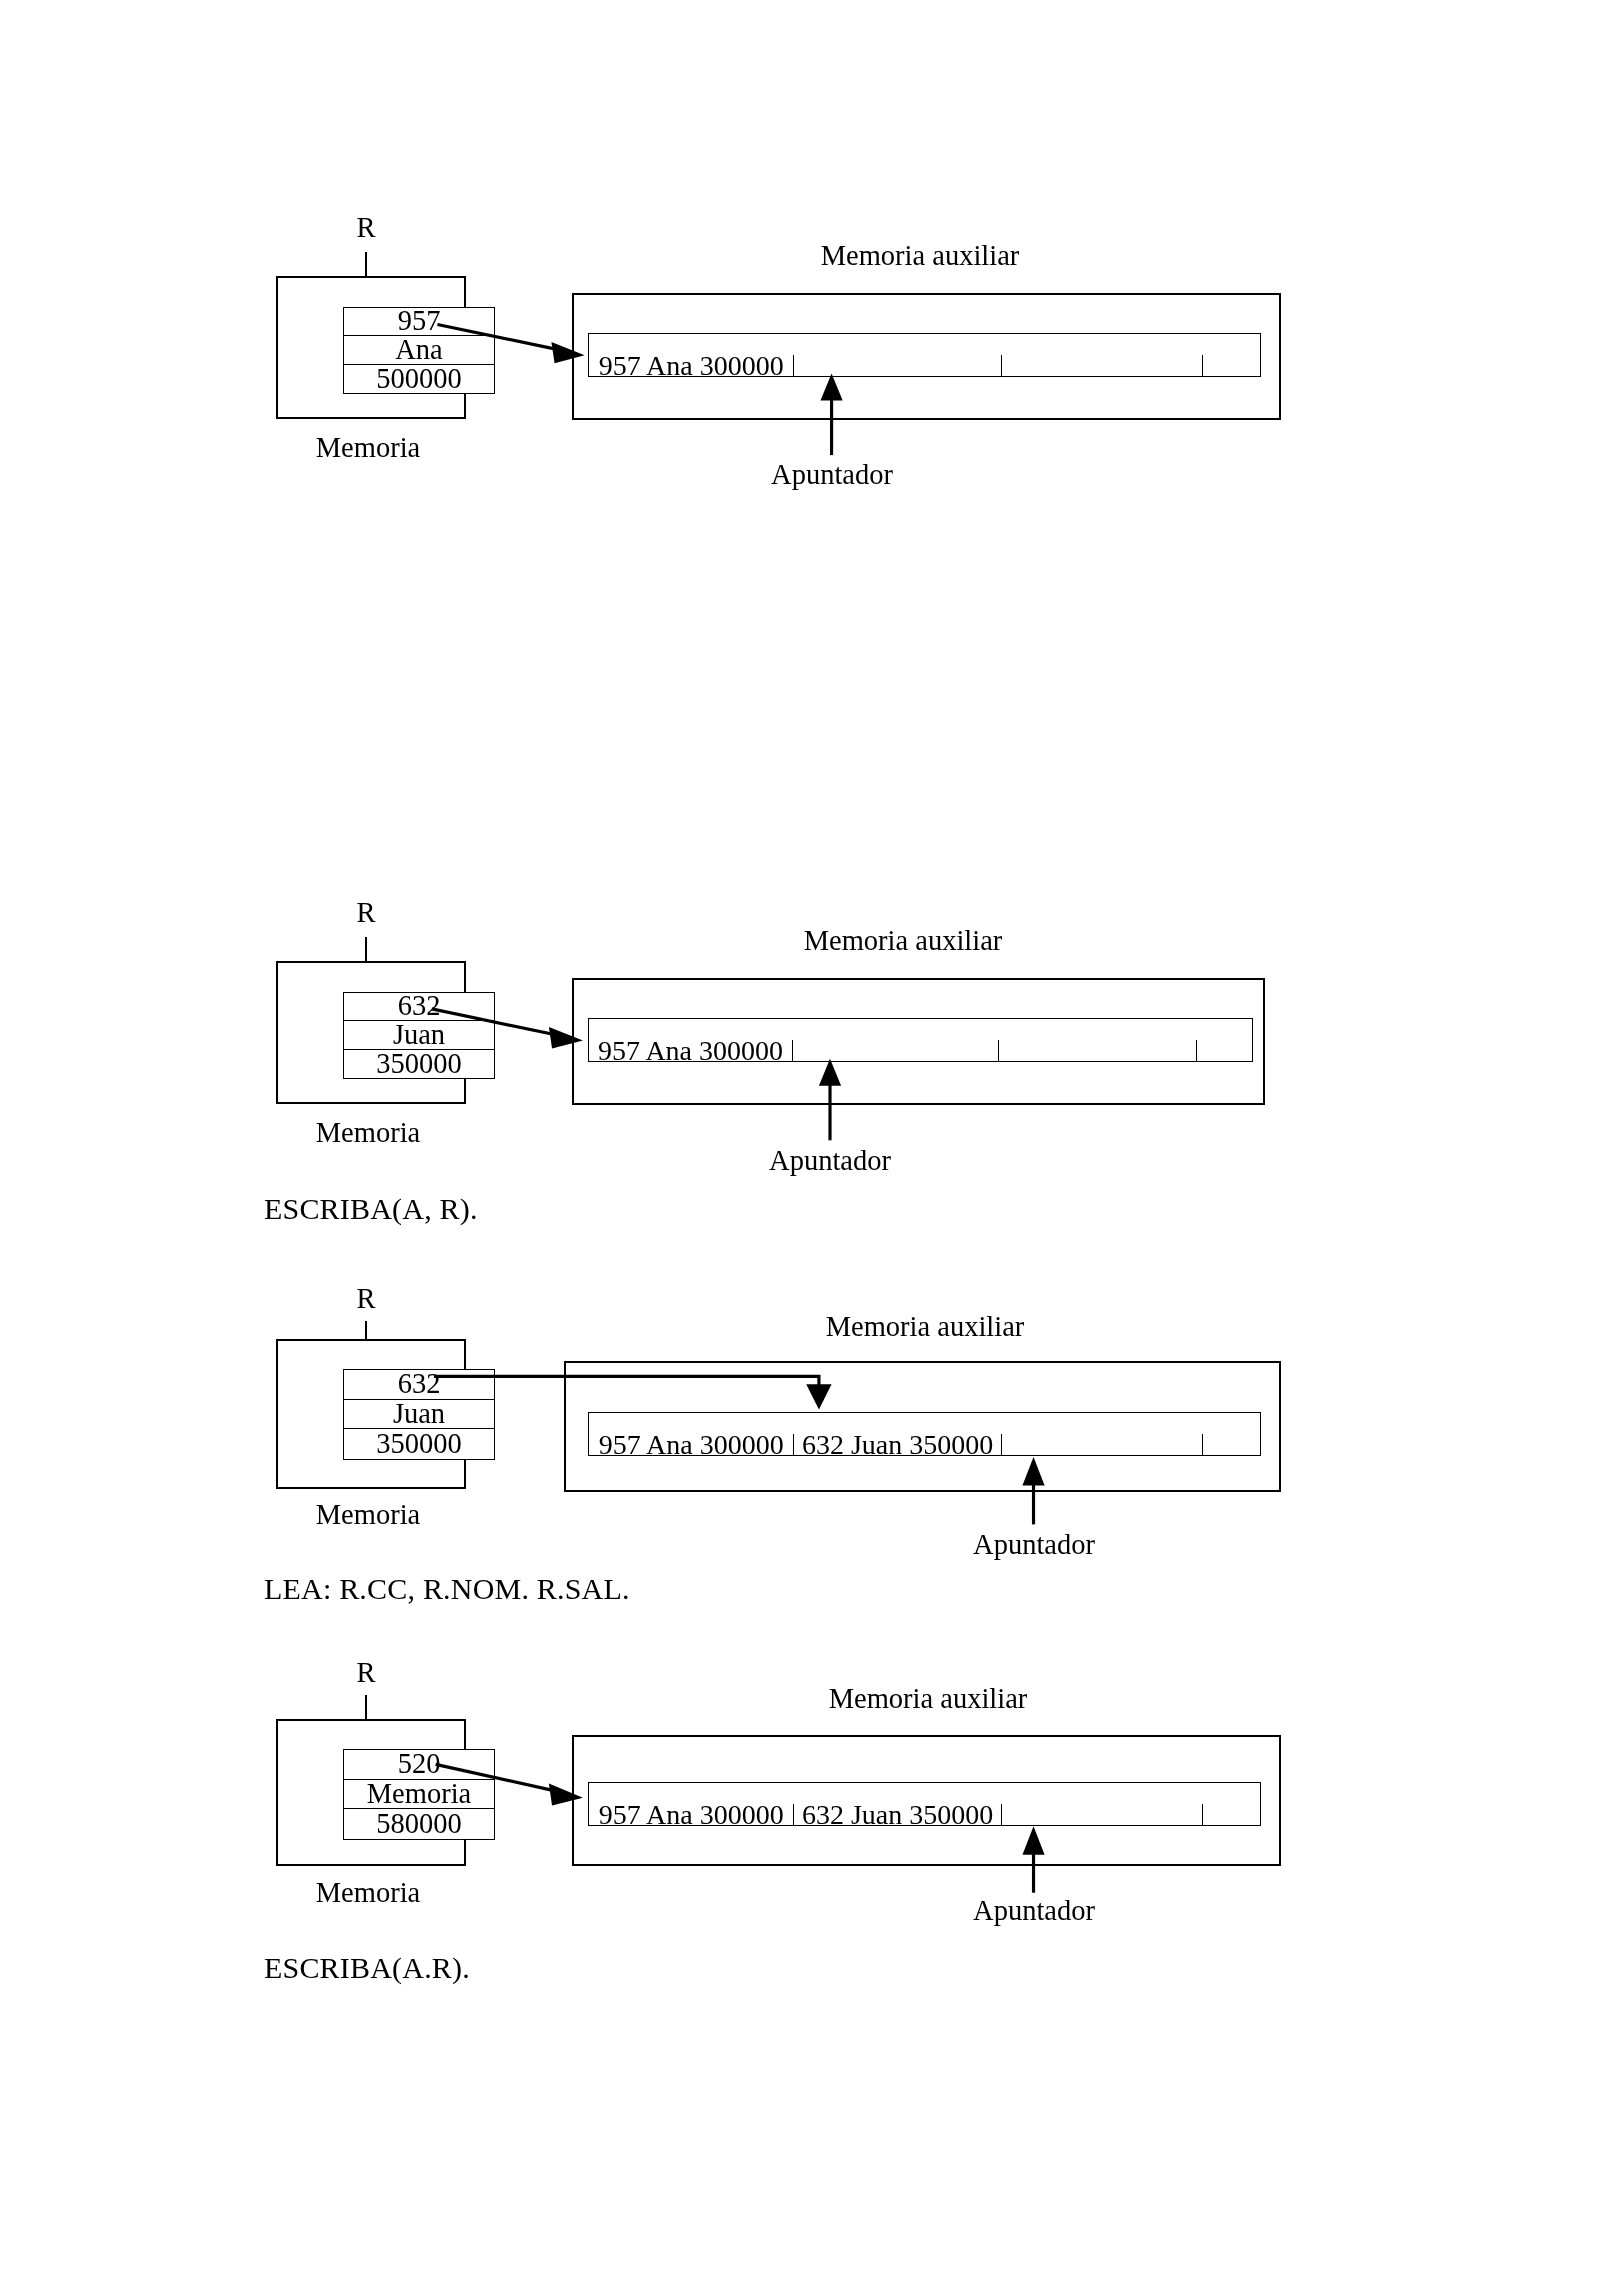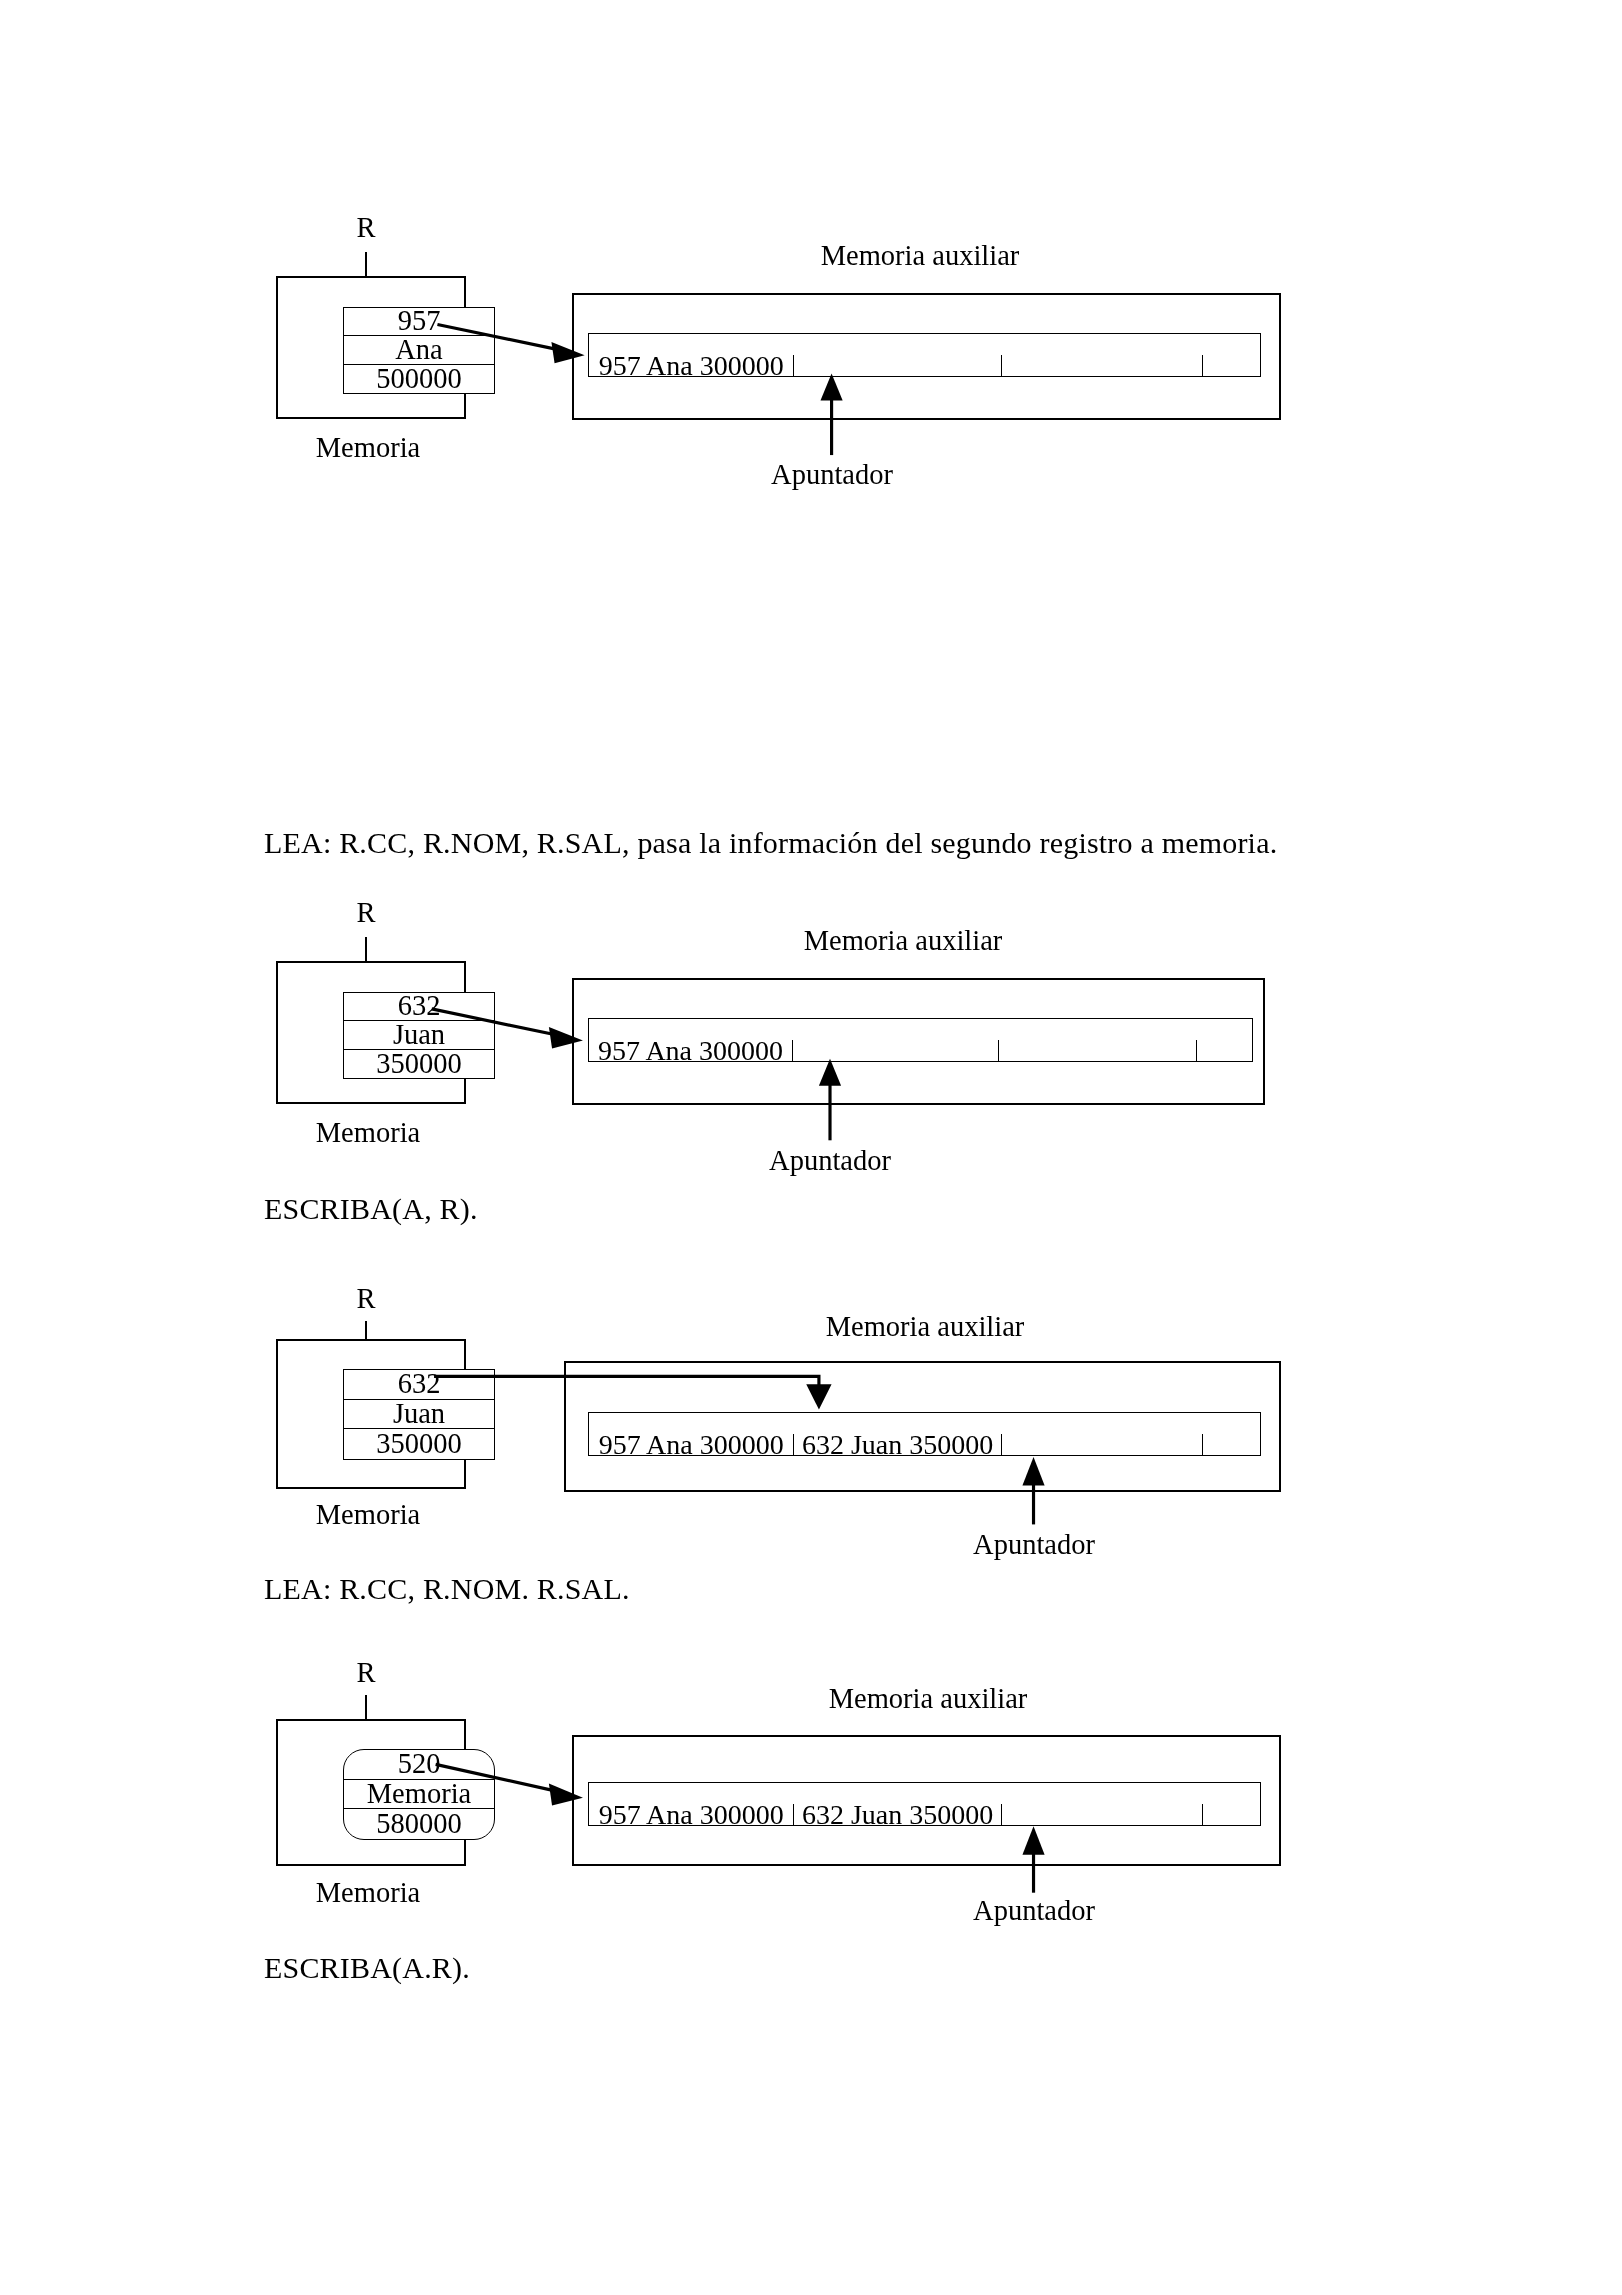--- a/index.html
+++ b/index.html
@@ -160,21 +160,20 @@
 
       <g>
         <line x1="1050" y1="575" x2="1050" y2="492" stroke="#000" stroke-width="4"></line>
         <polygon points="1050,472 1036,506 1064,506" fill="#000"></polygon>
       </g>
     </svg>
 
     <div class="label label-center" style="left:832px; top:459px;">Apuntador</div>
   </div>
 
-  <div class="caption" style="left:264px; top:825px;">LEA: R.CC, R.NOM, R.SAL, pasa la información del segundo registro a memoria.</div>
 
   <div class="fig">
 
     <div class="label label-center" style="left:366px; top:897px;">R</div>
     <div class="r-line" style="left:365px; top:937px; height:79px;"></div>
 
     <div class="mem-outer" style="left:276px; top:961px; width:190px; height:143px;"></div>
     <div class="mem-table" style="left:295px; top:992px; width:152px; height:87px;">
       <div class="mem-row">632</div>
       <div class="mem-row">Juan</div>
@@ -247,21 +246,21 @@
   </div>
 
   <div class="caption" style="left:264px; top:1571px;">LEA: R.CC, R.NOM. R.SAL.</div>
 
   <div class="fig">
 
     <div class="label label-center" style="left:366px; top:1657px;">R</div>
     <div class="r-line" style="left:365px; top:1695px; height:78px;"></div>
 
     <div class="mem-outer" style="left:276px; top:1719px; width:190px; height:147px;"></div>
-    <div class="mem-table" style="left:295px; top:1749px; width:152px; height:91px;border-radius:21px;">
+    <div class="mem-table" style="left:295px; top:1749px; width:152px; height:91px;">
       <div class="mem-row">520</div>
       <div class="mem-row">Memoria</div>
       <div class="mem-row">580000</div>
     </div>
     <div class="label label-center" style="left:368px; top:1877px;">Memoria</div>
 
     <div class="label label-center" style="left:928px; top:1683px;">Memoria auxiliar</div>
 
     <div class="aux-outer" style="left:572px; top:1735px; width:709px; height:131px;"></div>
     <div class="tape" style="left:588px; top:1782px; width:673px;">

